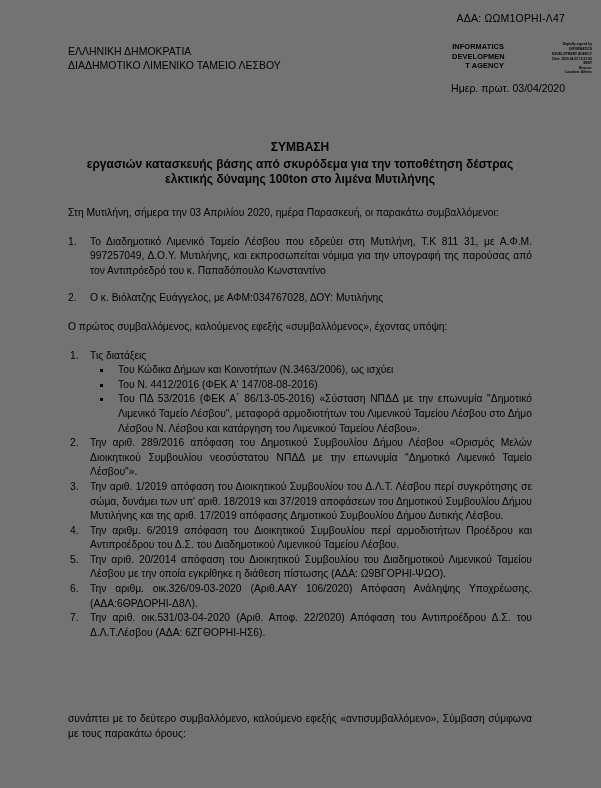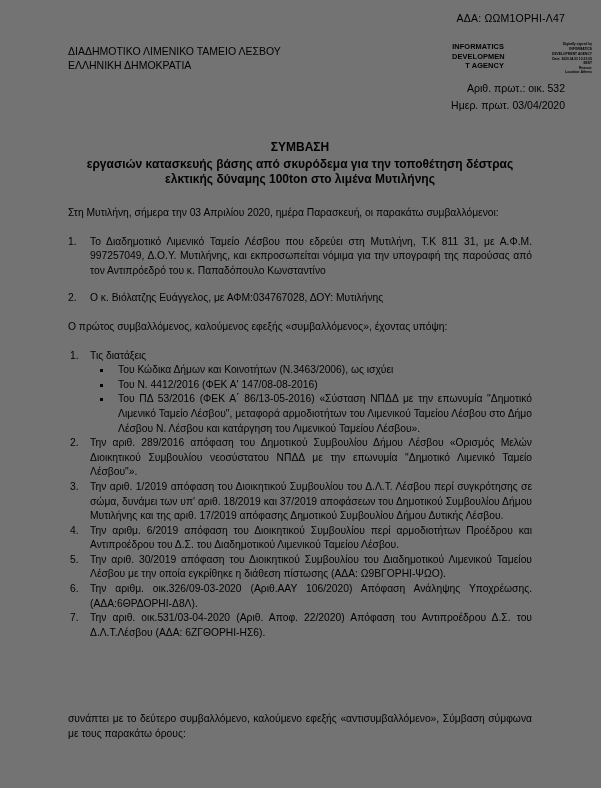--- a/index.html
+++ b/index.html
@@ -209,43 +209,42 @@
 </head>
 <body>
 
 <div class="page">
 
   <div class="ada-line">ΑΔΑ: ΩΩΜ1ΟΡΗΙ-Λ47</div>
 
   <div class="header">
 
     <div class="org-block">
+      <div>ΕΛΛΗΝΙΚΗ ΔΗΜΟΚΡΑΤΙΑ</div>
       <div>ΔΙΑΔΗΜΟΤΙΚΟ ΛΙΜΕΝΙΚΟ ΤΑΜΕΙΟ ΛΕΣΒΟΥ</div>
-      <div>ΕΛΛΗΝΙΚΗ ΔΗΜΟΚΡΑΤΙΑ</div>
     </div>
 
     <div class="sig-stamp">
       <div class="sig-left">
         <div>INFORMATICS</div>
         <div>DEVELOPMEN</div>
         <div>T AGENCY</div>
       </div>
       <div class="sig-right">
         <div>Digitally signed by</div>
         <div>INFORMATICS</div>
         <div>DEVELOPMENT AGENCY</div>
         <div>Date: 2020.04.03 10:31:05</div>
         <div>EEST</div>
         <div>Reason:</div>
         <div>Location: Athens</div>
       </div>
     </div>
 
     <div class="protocol">
-      <div>Αριθ. πρωτ.: οικ. 532</div>
       <div>Ημερ. πρωτ. 03/04/2020</div>
     </div>
   </div>
 
   <div class="title-block">
     <div class="title-main">ΣΥΜΒΑΣΗ</div>
     <div>εργασιών κατασκευής βάσης από σκυρόδεμα για την τοποθέτηση δέστρας</div>
     <div>ελκτικής δύναμης 100ton στο λιμένα Μυτιλήνης</div>
   </div>
 
@@ -265,21 +264,21 @@
         <span>Τις διατάξεις</span>
         <ul class="sub-bullets">
           <li>Του Κώδικα Δήμων και Κοινοτήτων (Ν.3463/2006), ως ισχύει</li>
           <li>Του Ν. 4412/2016 (ΦΕΚ Α' 147/08-08-2016)</li>
           <li>Του ΠΔ 53/2016 (ΦΕΚ Α΄ 86/13-05-2016) «Σύσταση ΝΠΔΔ με την επωνυμία "Δημοτικό Λιμενικό Ταμείο Λέσβου", μεταφορά αρμοδιοτήτων του Λιμενικού Ταμείου Λέσβου στο Δήμο Λέσβου Ν. Λέσβου και κατάργηση του Λιμενικού Ταμείου Λέσβου».</li>
         </ul>
       </li>
       <li>Την αριθ. 289/2016 απόφαση του Δημοτικού Συμβουλίου Δήμου Λέσβου «Ορισμός Μελών Διοικητικού Συμβουλίου νεοσύστατου ΝΠΔΔ με την επωνυμία "Δημοτικό Λιμενικό Ταμείο Λέσβου"».</li>
       <li>Την αριθ. 1/2019 απόφαση του Διοικητικού Συμβουλίου του Δ.Λ.Τ. Λέσβου περί συγκρότησης σε σώμα, δυνάμει των υπ' αριθ. 18/2019 και 37/2019 αποφάσεων του Δημοτικού Συμβουλίου Δήμου Μυτιλήνης και της αριθ. 17/2019 απόφασης Δημοτικού Συμβουλίου Δήμου Δυτικής Λέσβου.</li>
       <li>Την αριθμ. 6/2019 απόφαση του Διοικητικού Συμβουλίου περί αρμοδιοτήτων Προέδρου και Αντιπροέδρου του Δ.Σ. του Διαδημοτικού Λιμενικού Ταμείου Λέσβου.</li>
-      <li>Την αριθ. 30/2019 απόφαση του Διοικητικού Συμβουλίου του Διαδημοτικού Λιμενικού Ταμείου Λέσβου με την οποία εγκρίθηκε η διάθεση πίστωσης (ΑΔΑ: Ω9ΒΓΟΡΗΙ-ΨΩΟ).</li>
+      <li>Την αριθ. 20/2014 απόφαση του Διοικητικού Συμβουλίου του Διαδημοτικού Λιμενικού Ταμείου Λέσβου με την οποία εγκρίθηκε η διάθεση πίστωσης (ΑΔΑ: Ω9ΒΓΟΡΗΙ-ΨΩΟ).</li>
       <li>Την αριθμ. οικ.326/09-03-2020 (Αριθ.ΑΑΥ 106/2020) Απόφαση Ανάληψης Υποχρέωσης. (ΑΔΑ:6ΘΡΔΟΡΗΙ-Δ8Λ).</li>
       <li>Την αριθ. οικ.531/03-04-2020 (Αριθ. Αποφ. 22/2020) Απόφαση του Αντιπροέδρου Δ.Σ. του Δ.Λ.Τ.Λέσβου (ΑΔΑ: 6ΖΓΘΟΡΗΙ-ΗΣ6).</li>
     </ol>
   </div>
 
   <div class="closing">συνάπτει με το δεύτερο συμβαλλόμενο, καλούμενο εφεξής «αντισυμβαλλόμενο», Σύμβαση σύμφωνα με τους παρακάτω όρους:</div>
 
 </div>
 
 </body></html>

